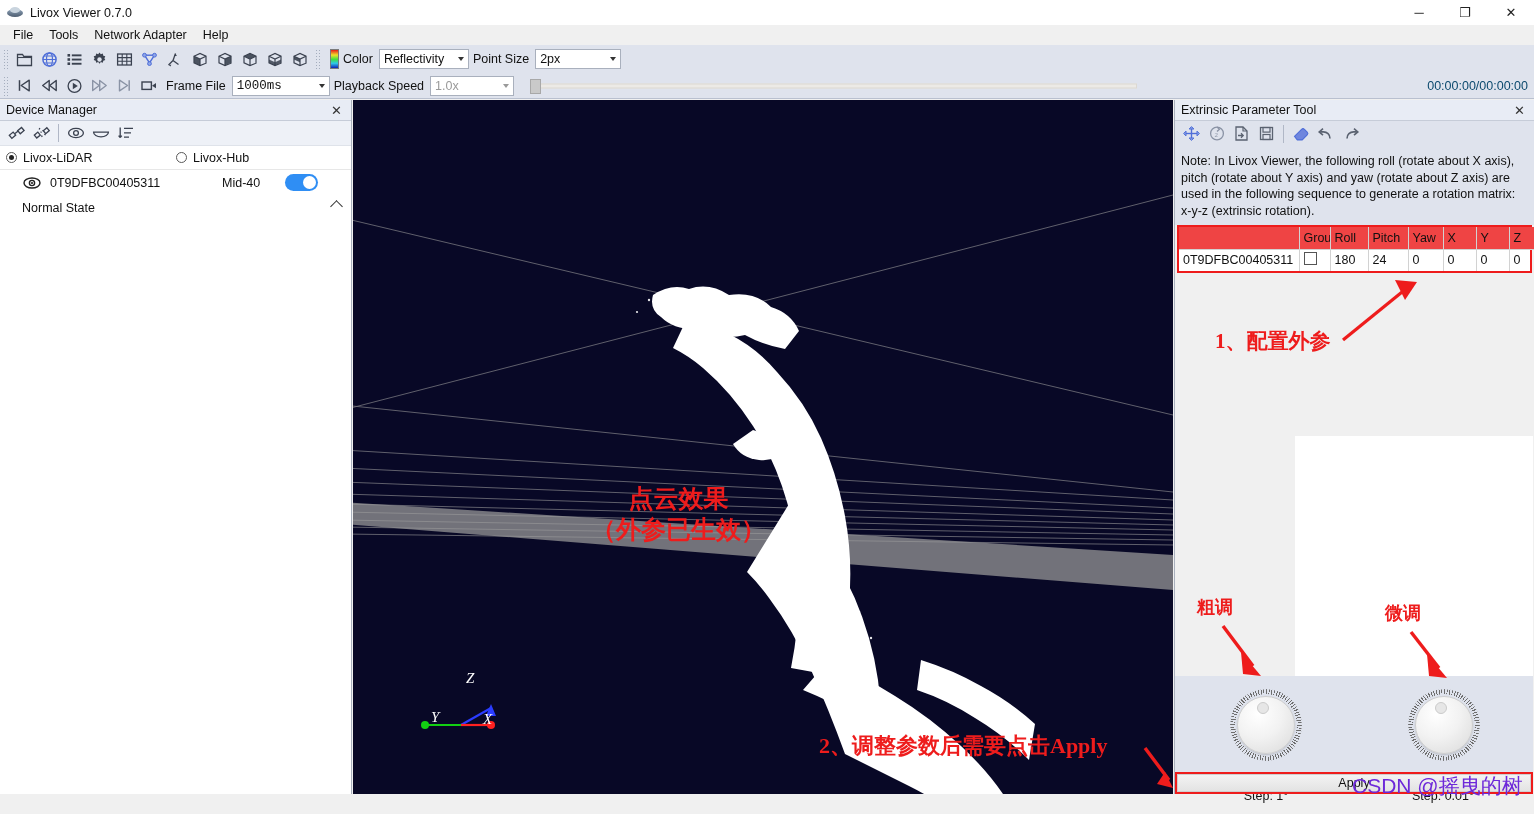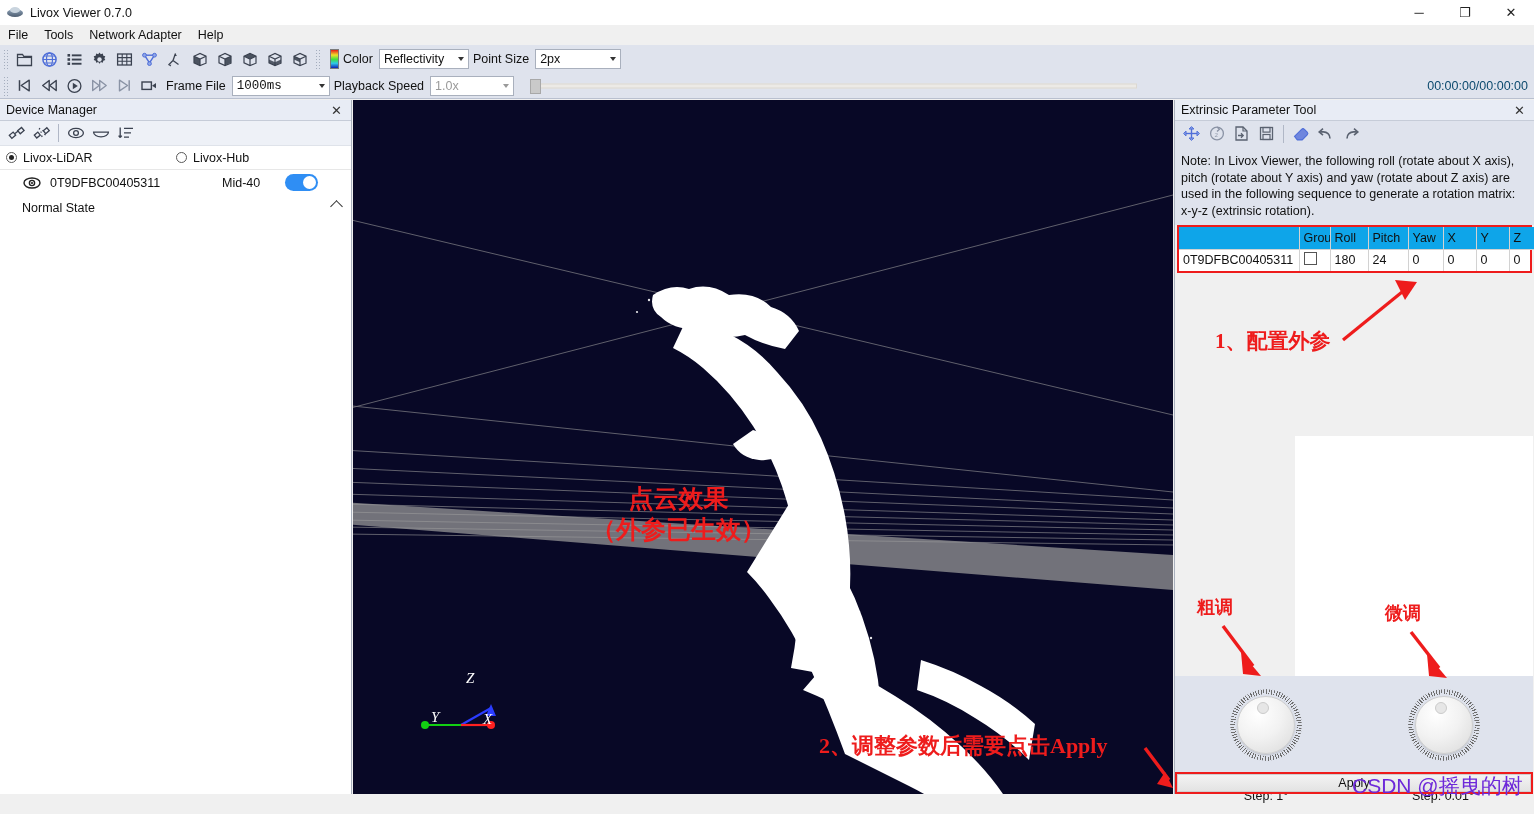--- a/index.html
+++ b/index.html
@@ -20,21 +20,21 @@
     border-radius:50%; background:linear-gradient(#8fa3b8,#4d5d70); }
   .titlebar .logo:after { content:""; position:absolute; left:3px; top:2px; width:10px; height:6px;
     border-radius:50%; background:#c9d4de; }
   .title-text { font-size:12.5px; color:#111; }
   .winbtns { position:absolute; right:0; top:0; height:25px; display:flex; }
   .winbtn { width:46px; height:25px; display:flex; align-items:center; justify-content:center;
     font-size:13px; color:#222; }
 
   
   .menubar { position:absolute; left:0; top:25px; width:1534px; height:20px;
-    background:#f0f0f0; display:flex; align-items:center; }
+    background:#f0f0f0; display:flex; align-items:center; padding-left:5px; }
   .menu-item { padding:2px 8px; font-size:12.5px; color:#111; }
 
   
   .toolbar { position:absolute; left:0; width:1534px; background:#dfe3ed;
     display:flex; align-items:center;text-align:center; }
   .tb1 { top:45px; height:28px; }
   .tb2 { top:73px; height:26px; border-bottom:1px solid #b9c0cf; }
   .grip { width:7px; height:20px; margin:0 2px 0 3px;
     background-image: radial-gradient(#9aa3b4 38%, transparent 40%);
     background-size:3px 3px; opacity:.85; }
@@ -114,21 +114,21 @@
   .ep-toolbar { height:25px; background:#dfe3ed; display:flex; align-items:center;
     padding-left:4px; }
   .epi { width:25px; height:23px; display:flex; align-items:center; justify-content:center; }
   .note { padding:7px 6px 6px 6px; font-size:12.5px; line-height:1.32; color:#111;
     background:#dfe3ed; }
   .tbl-wrap { position:relative; margin:0 2px; border:2px solid #ee1c1c; background:#fff; }
   table.ep { border-collapse:collapse; width:100%; table-layout:fixed; font-size:12.5px; }
   table.ep th, table.ep td { border-right:1px solid #d2d2d2; border-bottom:1px solid #d2d2d2;
     height:22px; padding:0 4px; text-align:left; font-weight:normal; overflow:hidden;
     white-space:nowrap; }
-  table.ep th { background:#0ea5e9; }
+  table.ep th { background:#ef4444; }
   table.ep tr td:last-child, table.ep tr th:last-child { border-right:none; }
   table.ep tr:last-child td { border-bottom:none; }
   .cbx { width:13px; height:13px; border:1px solid #555; background:#fff; display:inline-block; }
   .ep-body { position:absolute; left:0; top:336px; width:358px; height:358px; background:#f0f0f0; }
   .white-block { position:absolute; left:120px; top:0; width:238px; height:240px; background:#fff; }
   .dials { position:absolute; left:0; top:240px; width:358px; height:98px; background:#dfe3ed; }
   .dial { position:absolute; width:72px; height:72px; top:13px; }
   .dial.d1 { left:55px; } .dial.d2 { left:233px; }
   .dial .knurl { position:absolute; inset:0; border-radius:50%;
     background:

